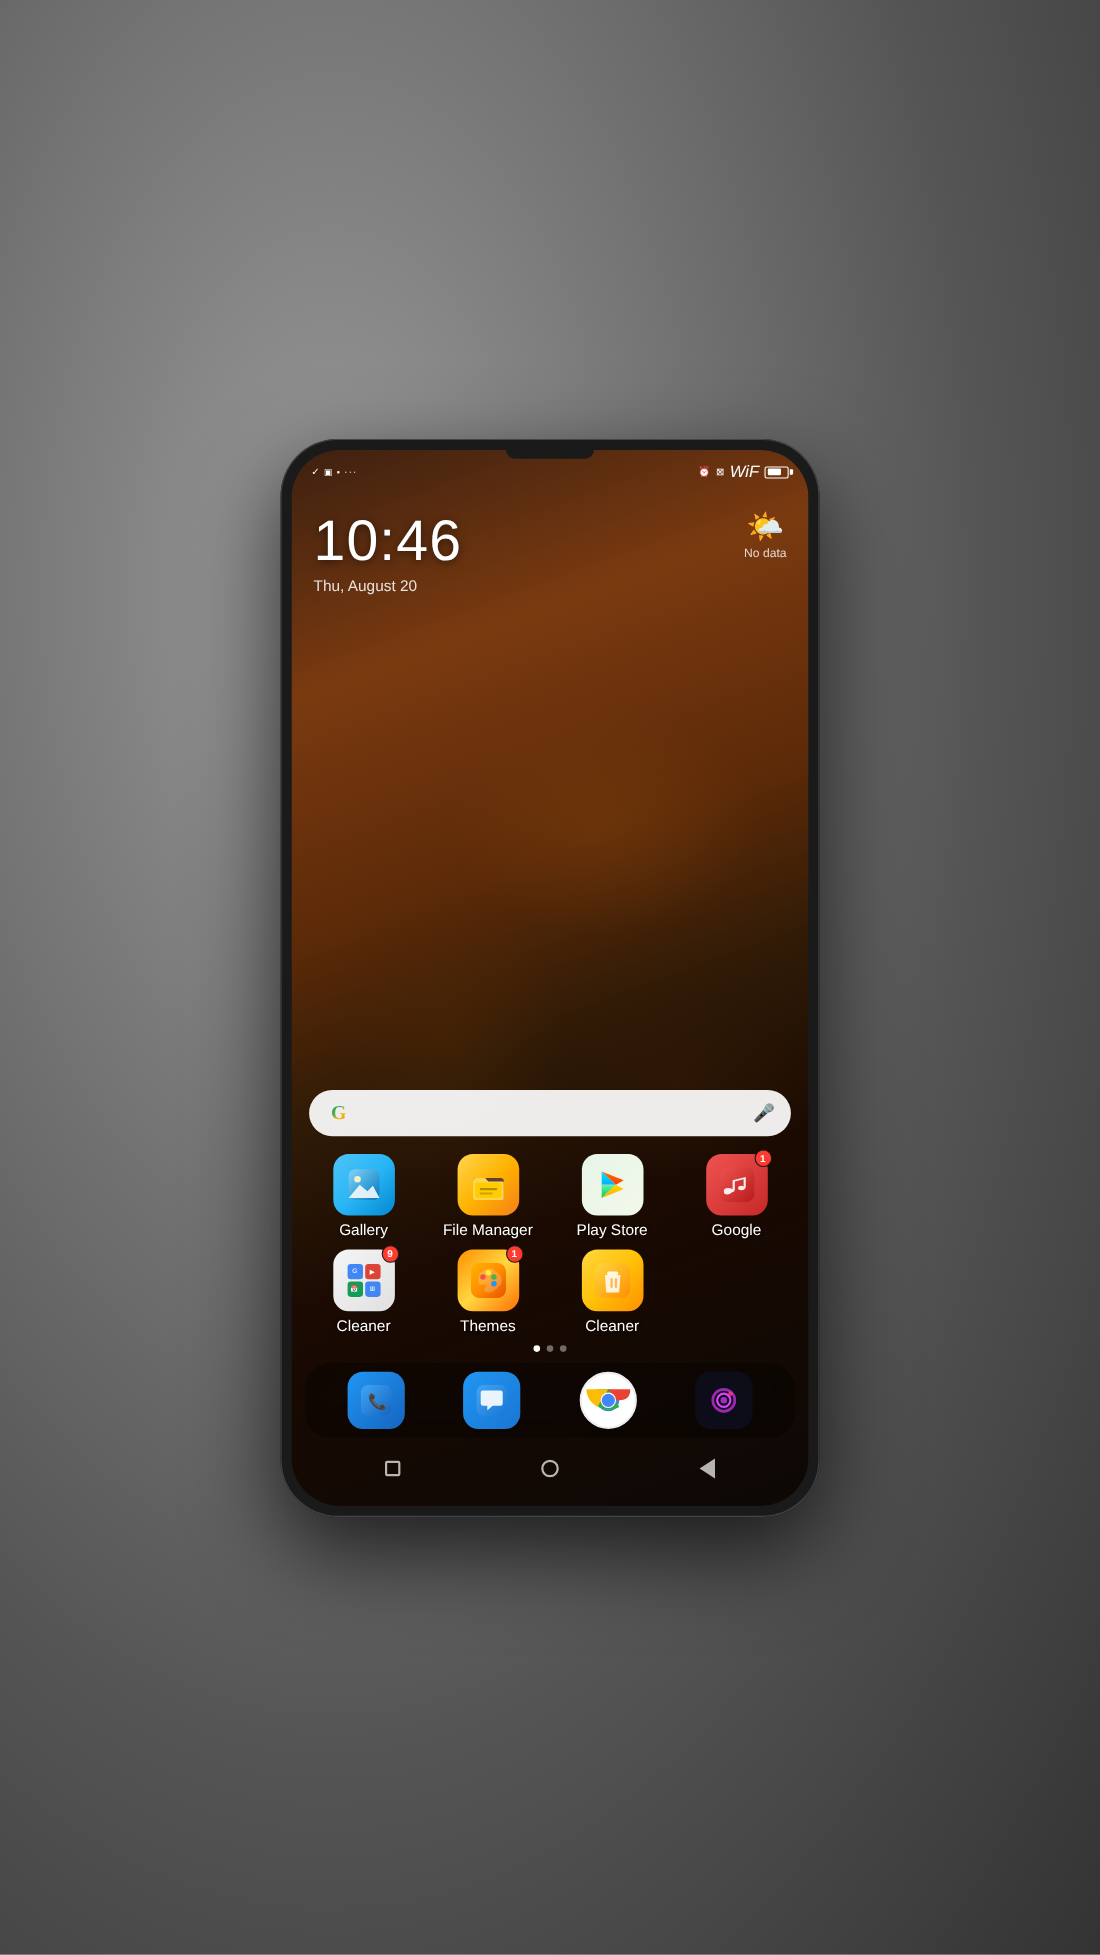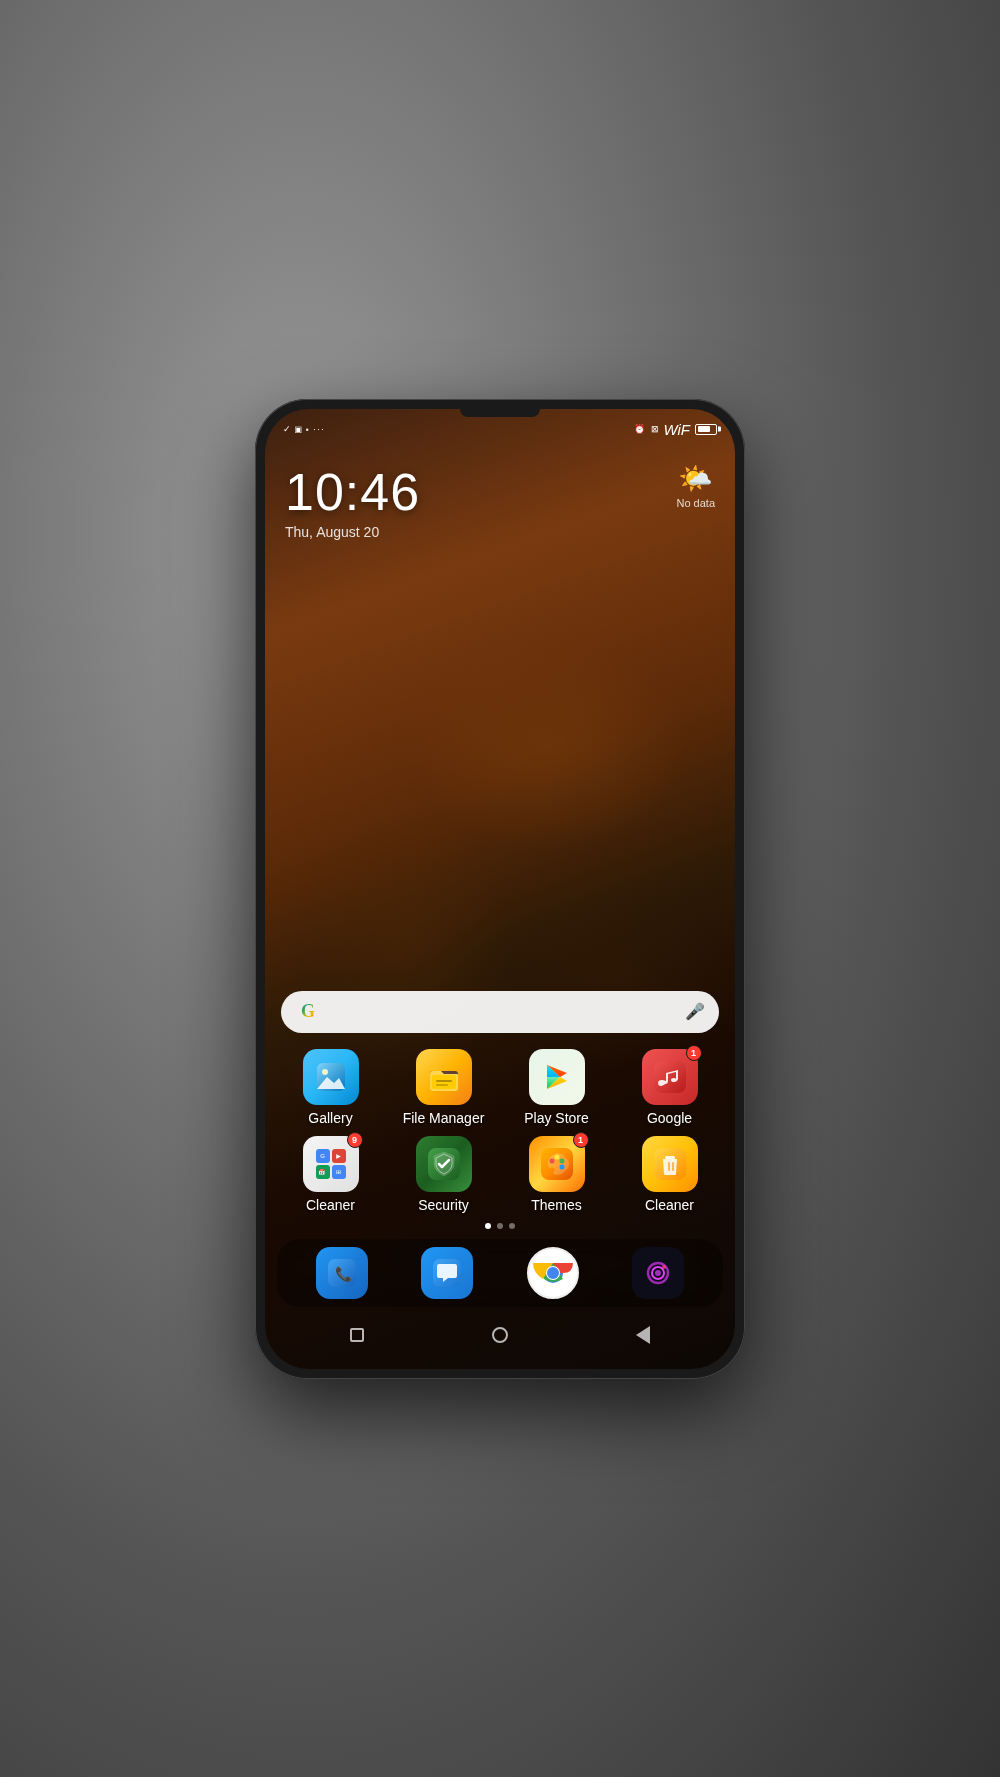--- a/index.html
+++ b/index.html
@@ -541,39 +541,20 @@
                   <div style="background:#db4437;border-radius:3px;display:flex;align-items:center;justify-content:center;font-size:6px;color:white;">▶</div>
                   <div style="background:#0f9d58;border-radius:3px;display:flex;align-items:center;justify-content:center;font-size:6px;color:white;">📅</div>
                   <div style="background:#4285f4;border-radius:3px;display:flex;align-items:center;justify-content:center;font-size:6px;color:white;">⊞</div>
                 </div>
               </div>
               <div class="badge">9</div>
             </div>
             <span class="app-label">Cleaner</span>
           </div>
 
-          <div class="app-item">
-            <div class="app-icon-wrapper">
-              <div class="app-icon icon-security">
-                <svg width="32" height="32" viewBox="0 0 32 32">
-                  <rect width="32" height="32" rx="8" fill="url(#secGrad)"></rect>
-                  <defs>
-                    <linearGradient id="secGrad" x1="0" y1="0" x2="1" y2="1">
-                      <stop offset="0%" stop-color="#43a047"></stop>
-                      <stop offset="100%" stop-color="#1b5e20"></stop>
-                    </linearGradient>
-                  </defs>
-                  <path d="M16 4 L26 8 L26 16 Q26 23 16 28 Q6 23 6 16 L6 8 Z" fill="rgba(255,255,255,0.15)" stroke="rgba(255,255,255,0.3)" stroke-width="0.5"></path>
-                  <path d="M16 6 L24 10 L24 16 Q24 22 16 26 Q8 22 8 16 L8 10 Z" fill="none" stroke="rgba(255,255,255,0.5)" stroke-width="1"></path>
-                  <path d="M11 16 L14 19 L21 12" stroke="white" stroke-width="2.5" fill="none" stroke-linecap="round" stroke-linejoin="round"></path>
-                </svg>
-              </div>
-            </div>
-            <span class="app-label">Security</span>
-          </div>
 
           <div class="app-item">
             <div class="app-icon-wrapper">
               <div class="app-icon icon-themes">
                 <svg width="32" height="32" viewBox="0 0 32 32">
                   <rect width="32" height="32" rx="8" fill="url(#themGrad)"></rect>
                   <defs>
                     <linearGradient id="themGrad" x1="0" y1="0" x2="1" y2="1">
                       <stop offset="0%" stop-color="#ffb300"></stop>
                       <stop offset="50%" stop-color="#ff8f00"></stop>

